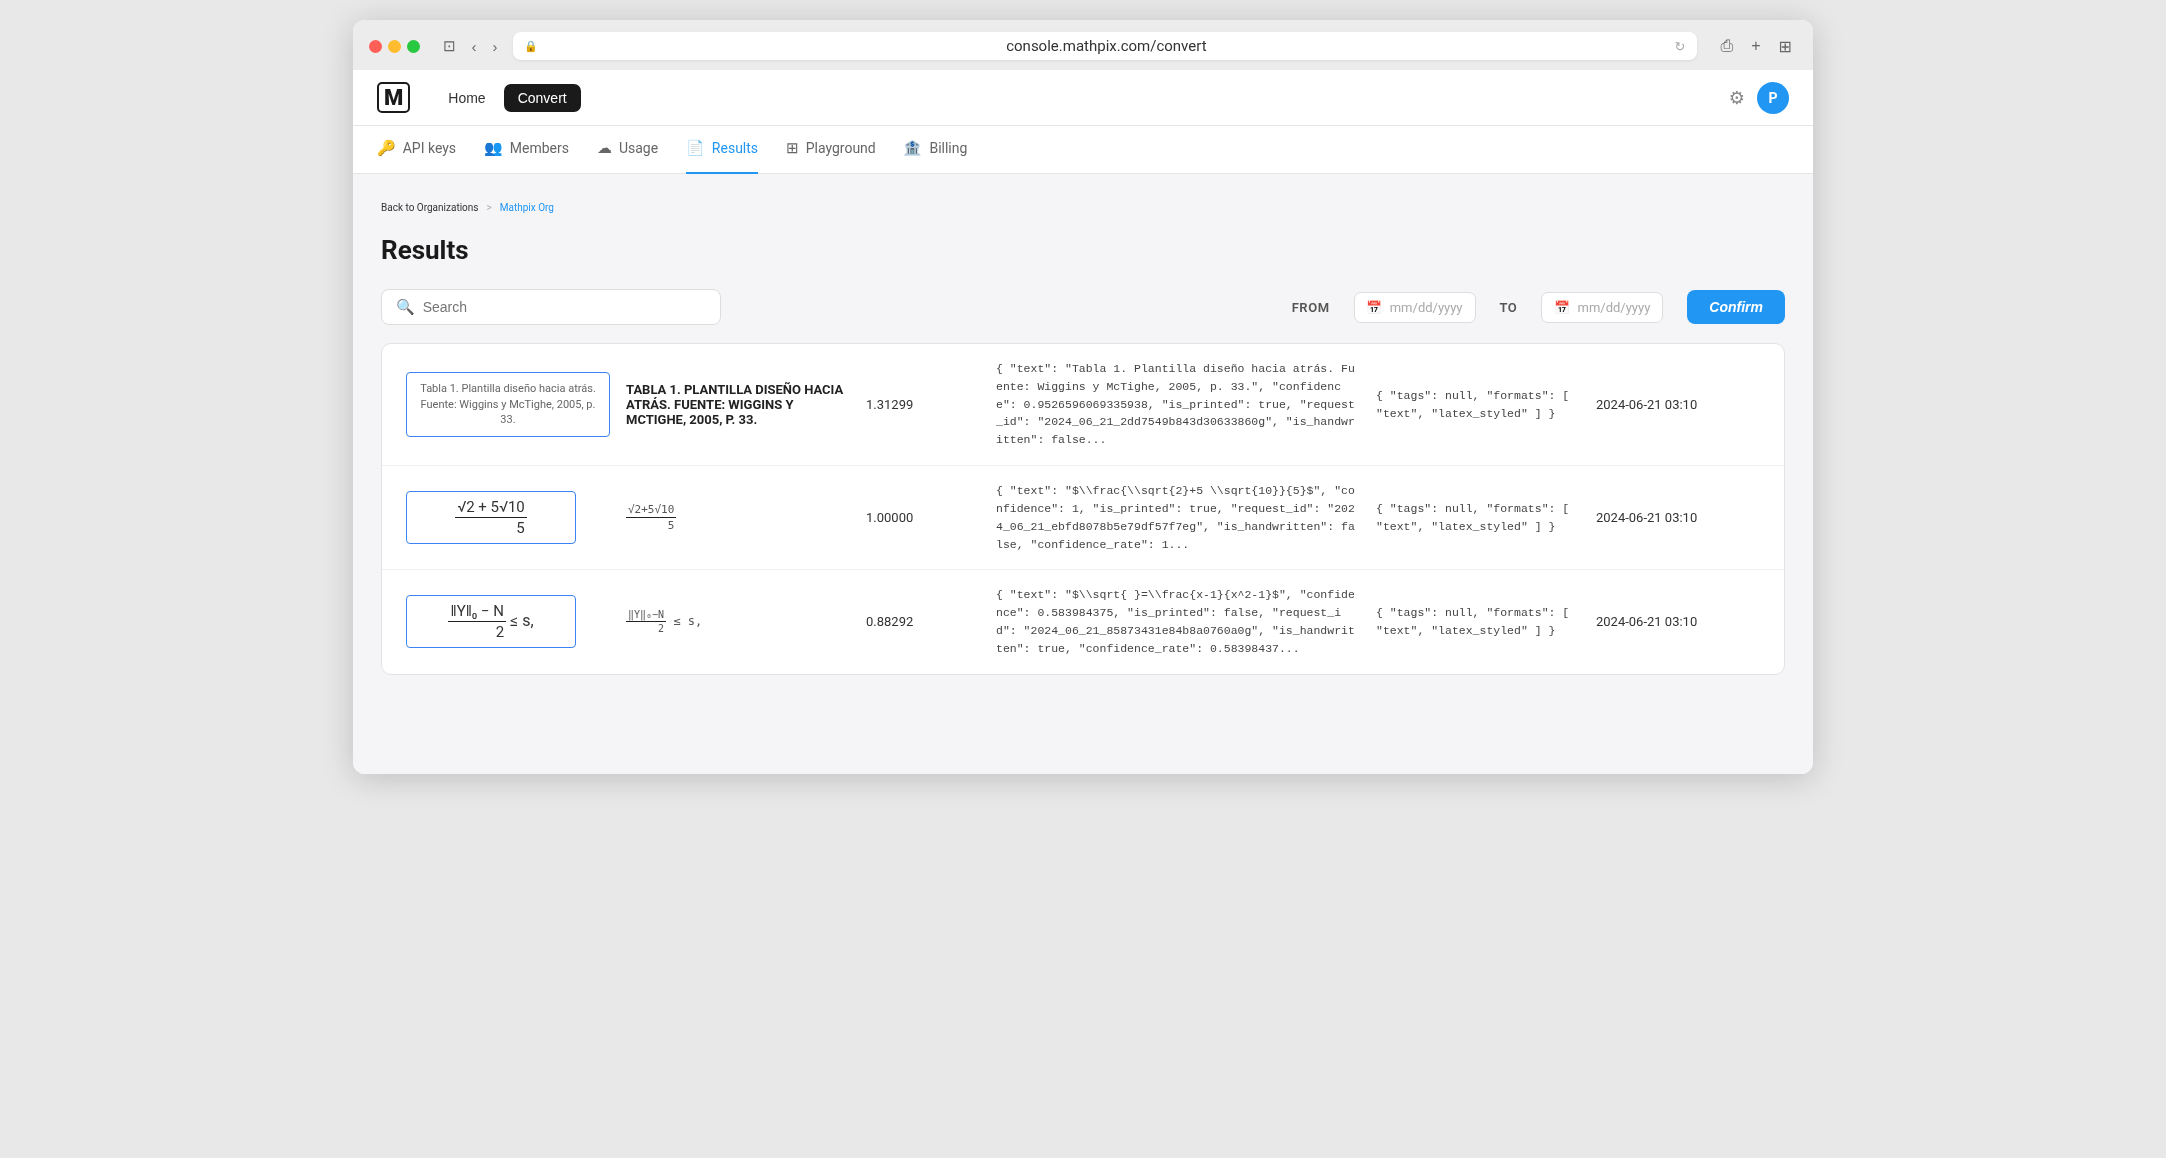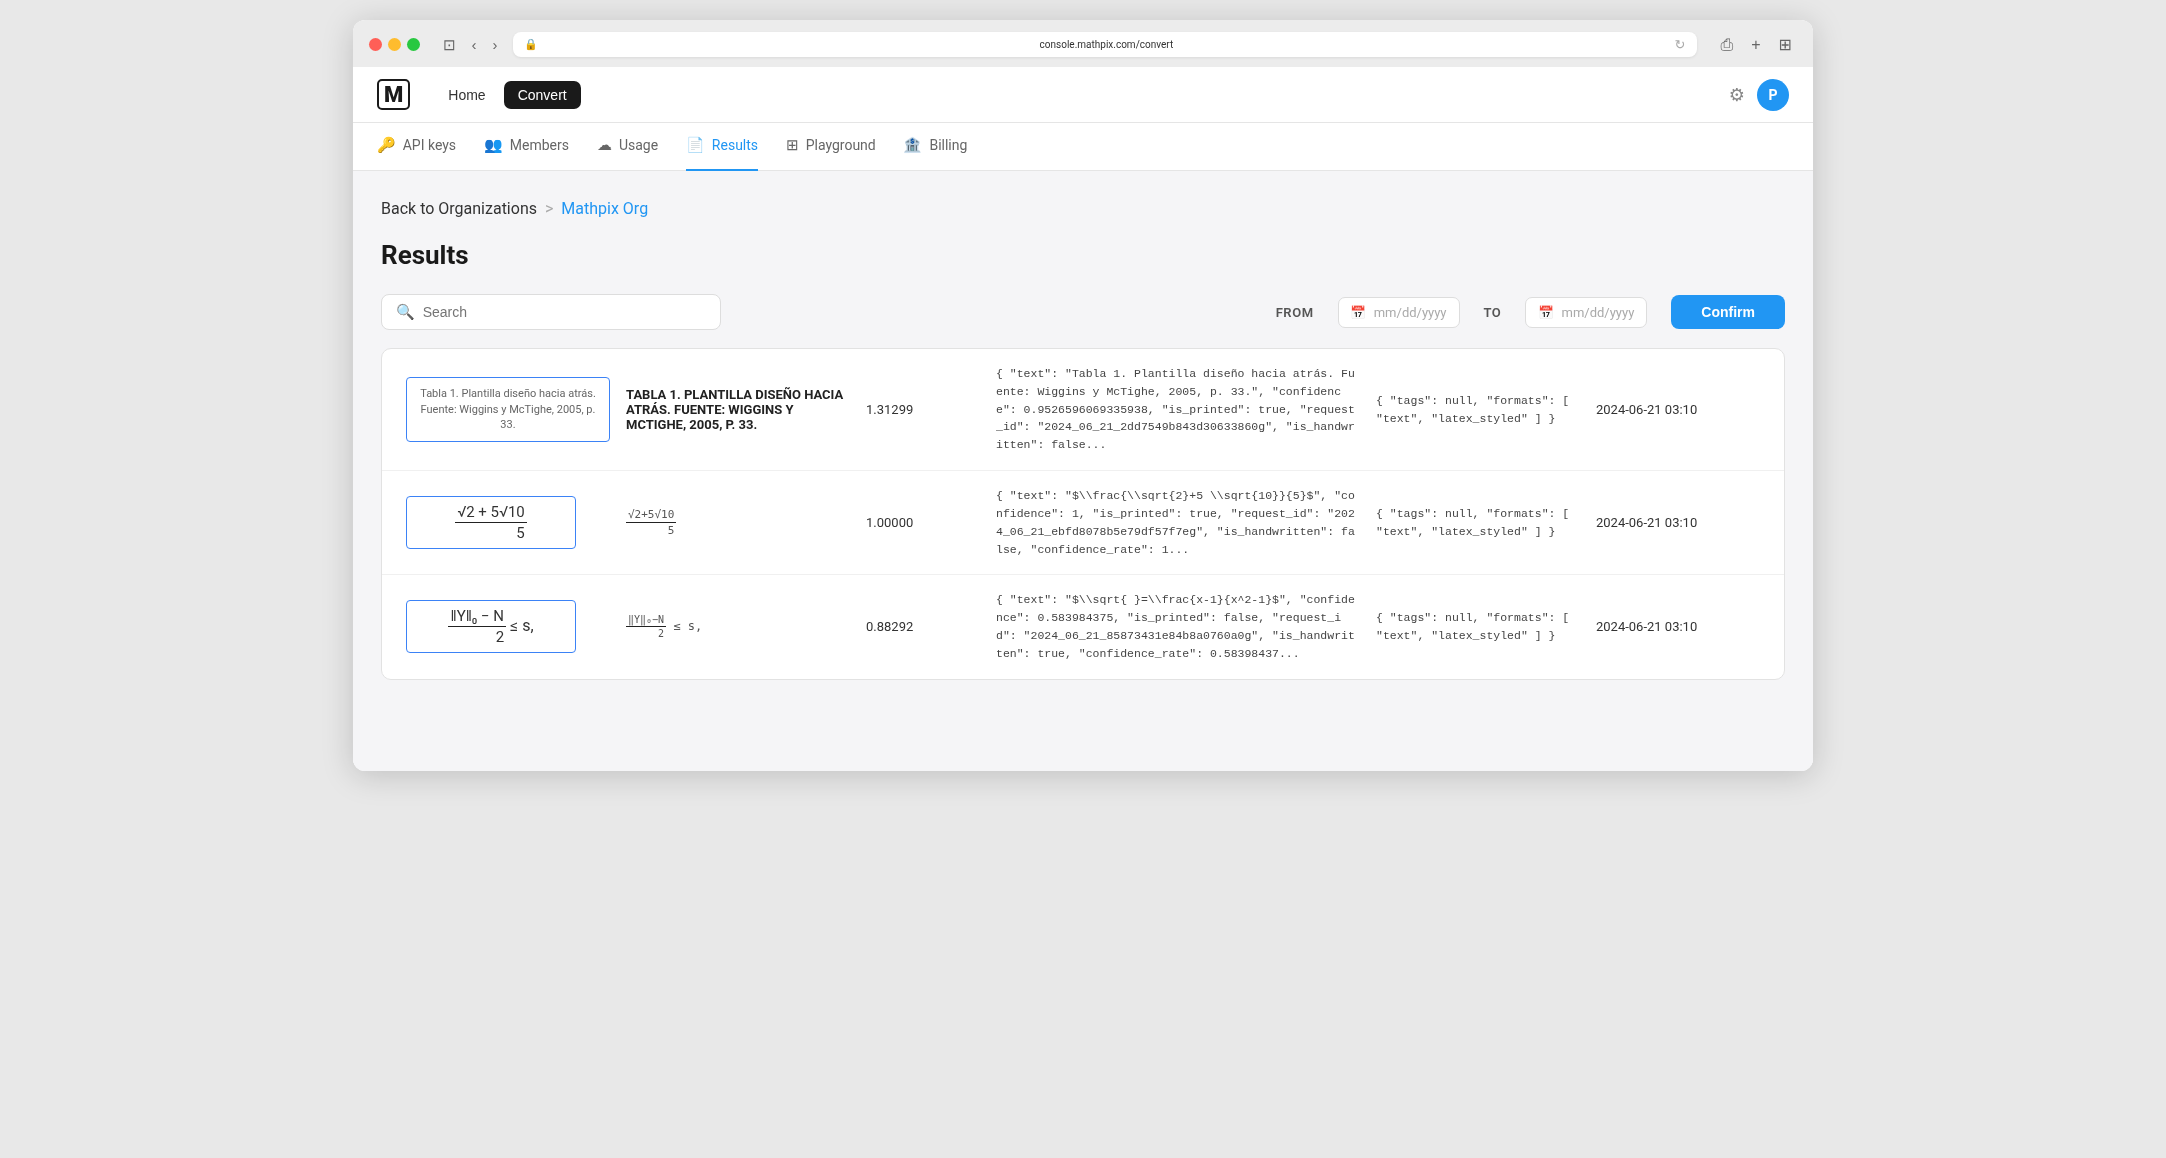--- a/index.html
+++ b/index.html
@@ -60,21 +60,21 @@
       align-items: center;
       background: #fff;
       border-radius: 8px;
       padding: 5px 12px;
       font-size: 13px;
       color: #333;
       gap: 6px;
       box-shadow: 0 1px 3px rgba(0,0,0,0.08);
     }
     .lock-icon { color: #888; font-size: 11px; }
-    .browser-url-text { flex: 1; text-align: center; color: #333; font-size: 10px; }
+    .browser-url-text { flex: 1; text-align: center; color: #333; font-size: 15px; }
     .browser-actions {
       display: flex;
       align-items: center;
       gap: 8px;
       margin-left: 8px;
     }
     .browser-action-btn {
       background: none;
       border: none;
       cursor: pointer;
@@ -181,21 +181,21 @@
     
     .main-content {
       background: #f5f5f7;
       min-height: 600px;
       padding: 28px 28px;
     }
     .breadcrumb {
       display: flex;
       align-items: center;
       gap: 8px;
-      font-size: 16px;
+      font-size: 10px;
       color: #666;
       margin-bottom: 22px;
     }
     .breadcrumb-link { color: #2196f3; cursor: pointer; }
     .breadcrumb-sep { color: #aaa; }
     .page-title {
       font-size: 26px;
       font-weight: 700;
       color: #1a1a1a;
       margin-bottom: 24px;
@@ -248,24 +248,25 @@
       gap: 7px;
       font-size: 13px;
       color: #aaa;
       cursor: pointer;
     }
     .confirm-btn {
       background: #2196f3;
       color: #fff;
       border: none;
       border-radius: 8px;
-      padding: 9px 30px;
+      padding: 9px 22px;
       font-size: 14px;
       font-weight: 600;
       cursor: pointer;
+      font-style: italic;
     }
     
     .results-table {
       background: #fff;
       border-radius: 10px;
       border: 1px solid #e2e2e2;
       overflow: hidden;
       width: 100%;
     }
     .table-header {

